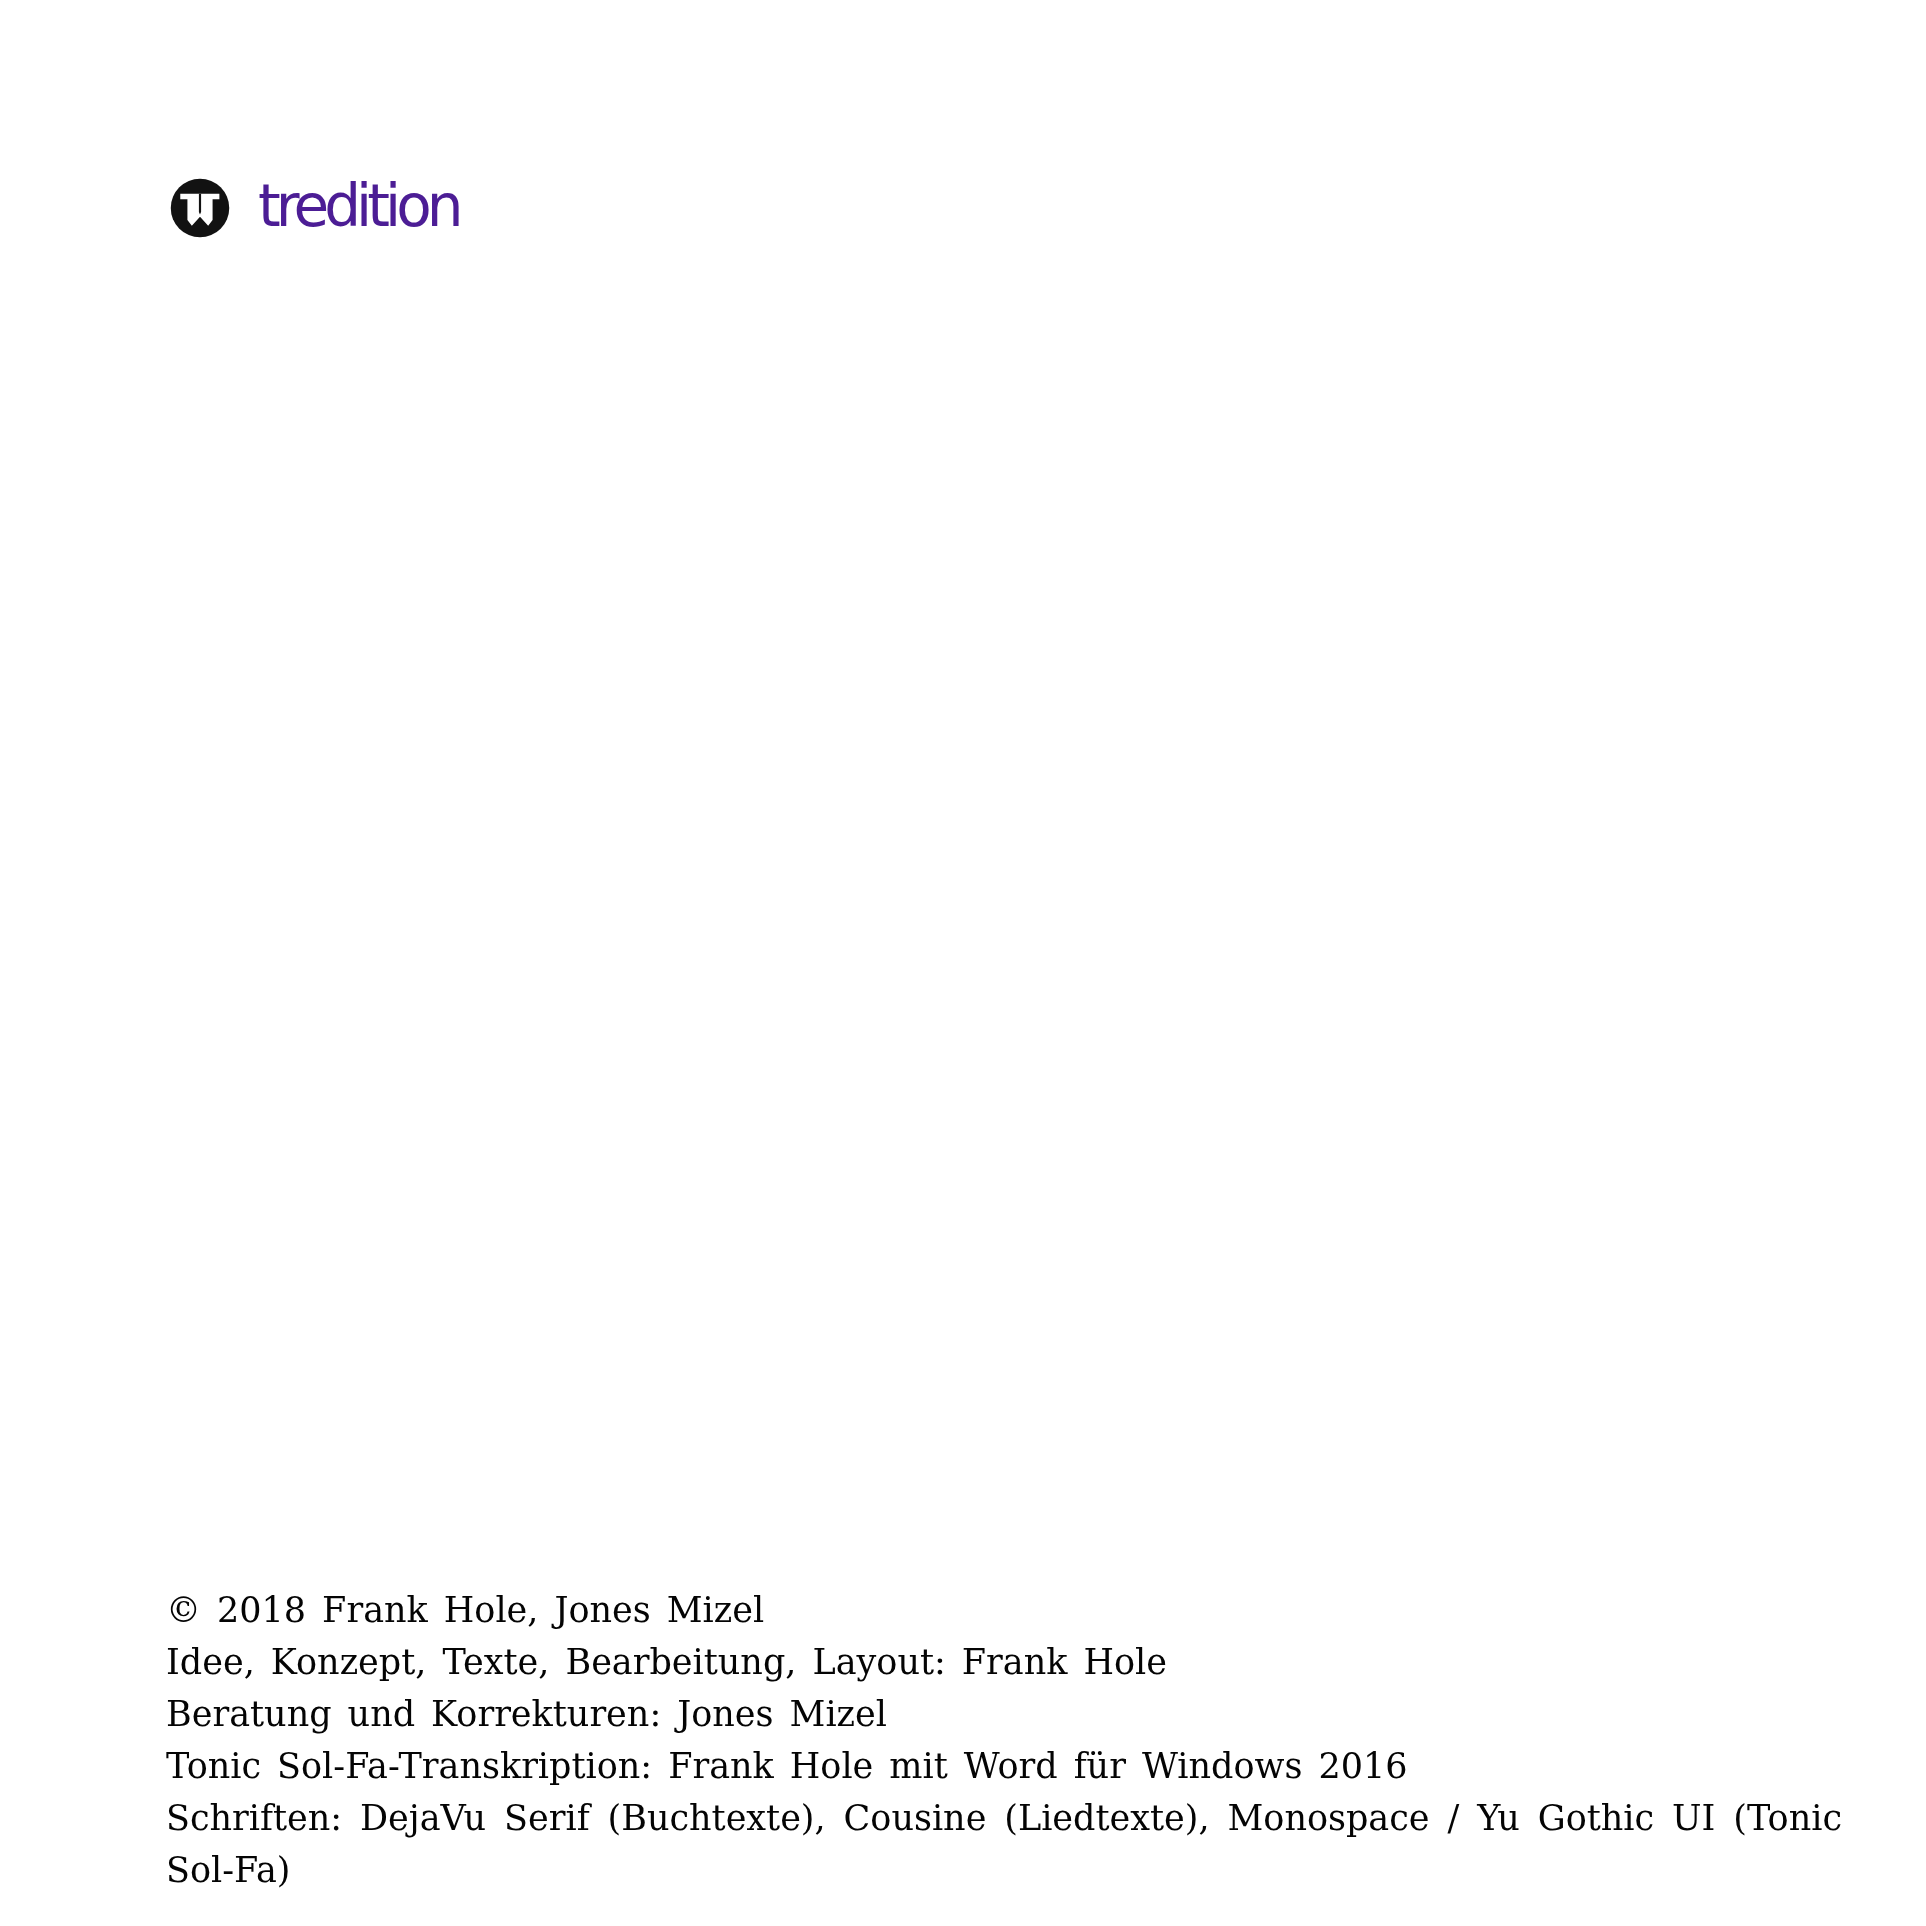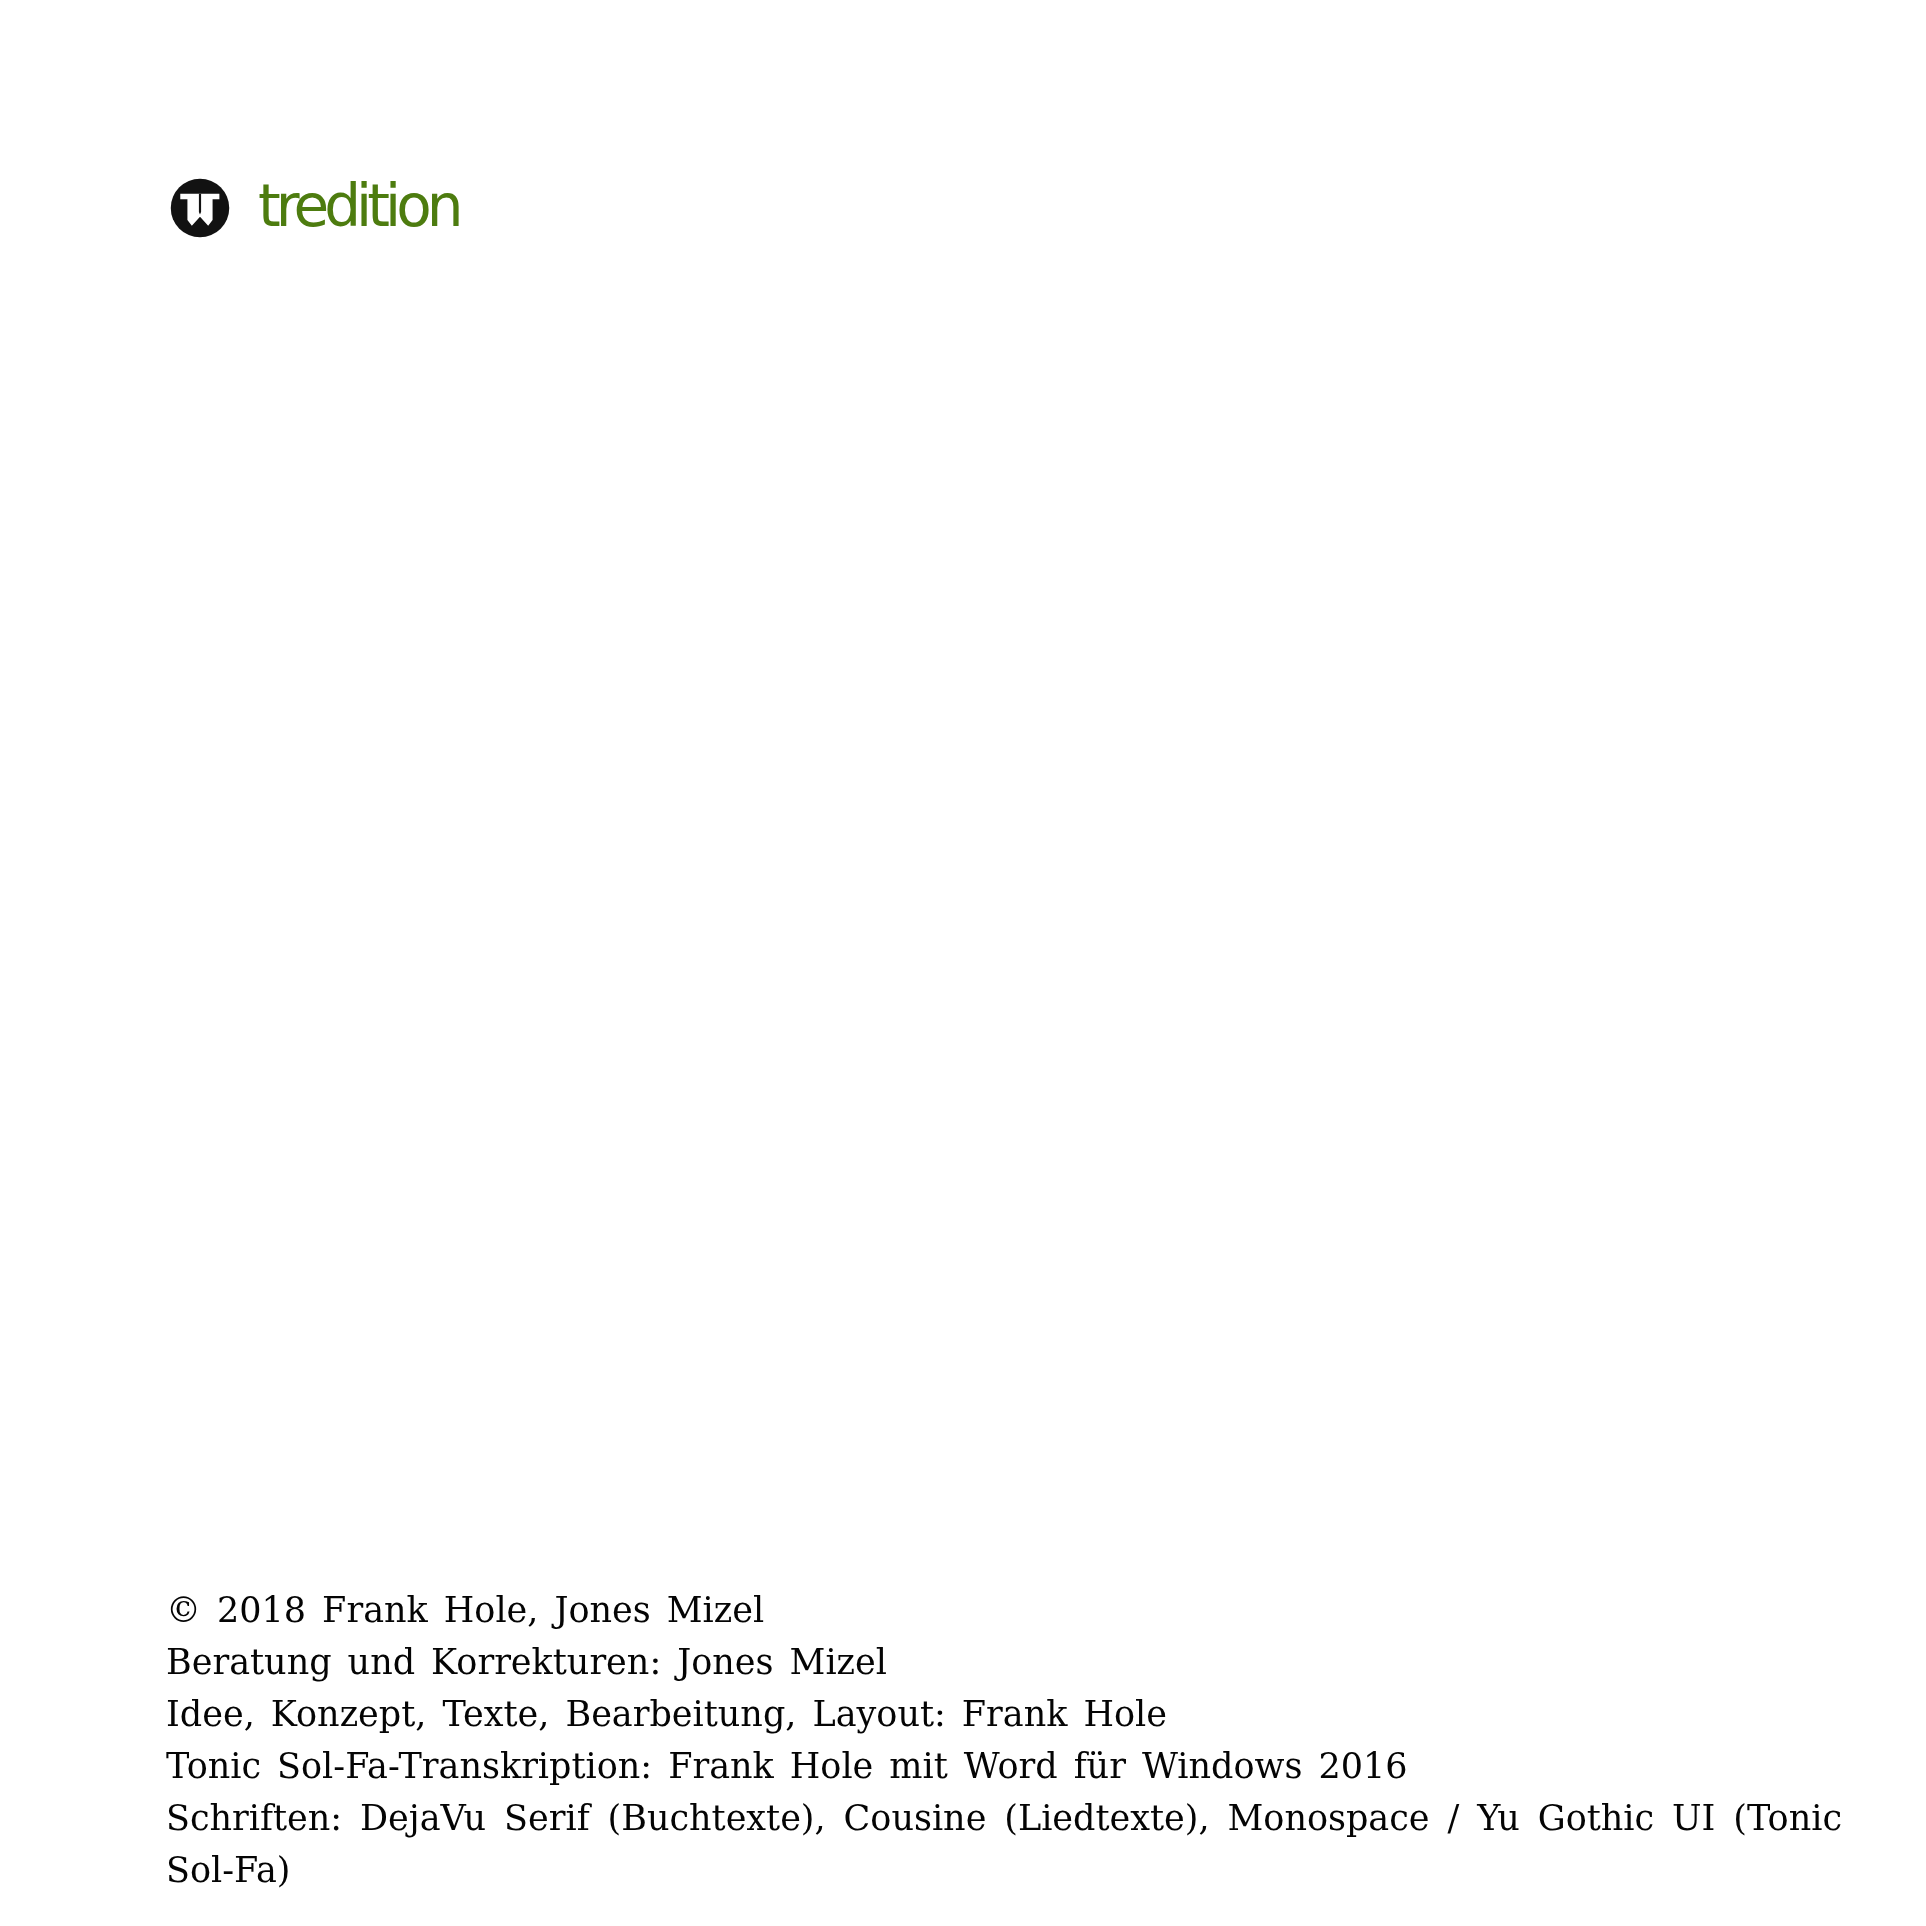--- a/index.html
+++ b/index.html
@@ -28,21 +28,21 @@
   .logo-mark {
     width: 68px;
     height: 68px;
     display: block;
   }
   .wordmark {
     font-family: "DejaVu Sans", sans-serif;
     font-size: 58px;
     letter-spacing: -0.085em;
     line-height: 1;
-    color: #4d7c0f;
+    color: #4c1d95;
     transform: translateY(-2.3px);
   }
 
   
   .imprint {
     position: absolute;
     left: 166px;
     top: 1584px;
     width: 1676px;
     font-size: 35px;
@@ -68,20 +68,20 @@
 
     <path fill="#ffffff" d="M21,29 H78.5 V37 H68.5 V67.5 L62,76 L50,63 L38,76 L31.5,67.5 V37 H21 Z"></path>
 
     <path fill="#121212" d="M48.4,29 h3.2 V56 L50,59.5 L48.4,56 Z"></path>
   </svg>
   <div class="wordmark">tredition</div>
 </div>
 
 <div class="imprint">
   <div class="line">© 2018 Frank Hole, Jones Mizel</div>
+  <div class="line">Idee, Konzept, Texte, Bearbeitung, Layout: Frank Hole</div>
   <div class="line">Beratung und Korrekturen: Jones Mizel</div>
-  <div class="line">Idee, Konzept, Texte, Bearbeitung, Layout: Frank Hole</div>
   <div class="line">Tonic Sol-Fa-Transkription: Frank Hole mit Word für Windows 2016</div>
   <div class="stretch">Schriften: DejaVu Serif (Buchtexte), Cousine (Liedtexte), Monospace / Yu Gothic UI (Tonic</div>
   <div class="line">Sol-Fa)</div>
 
 </div>
 
 
 </body></html>

